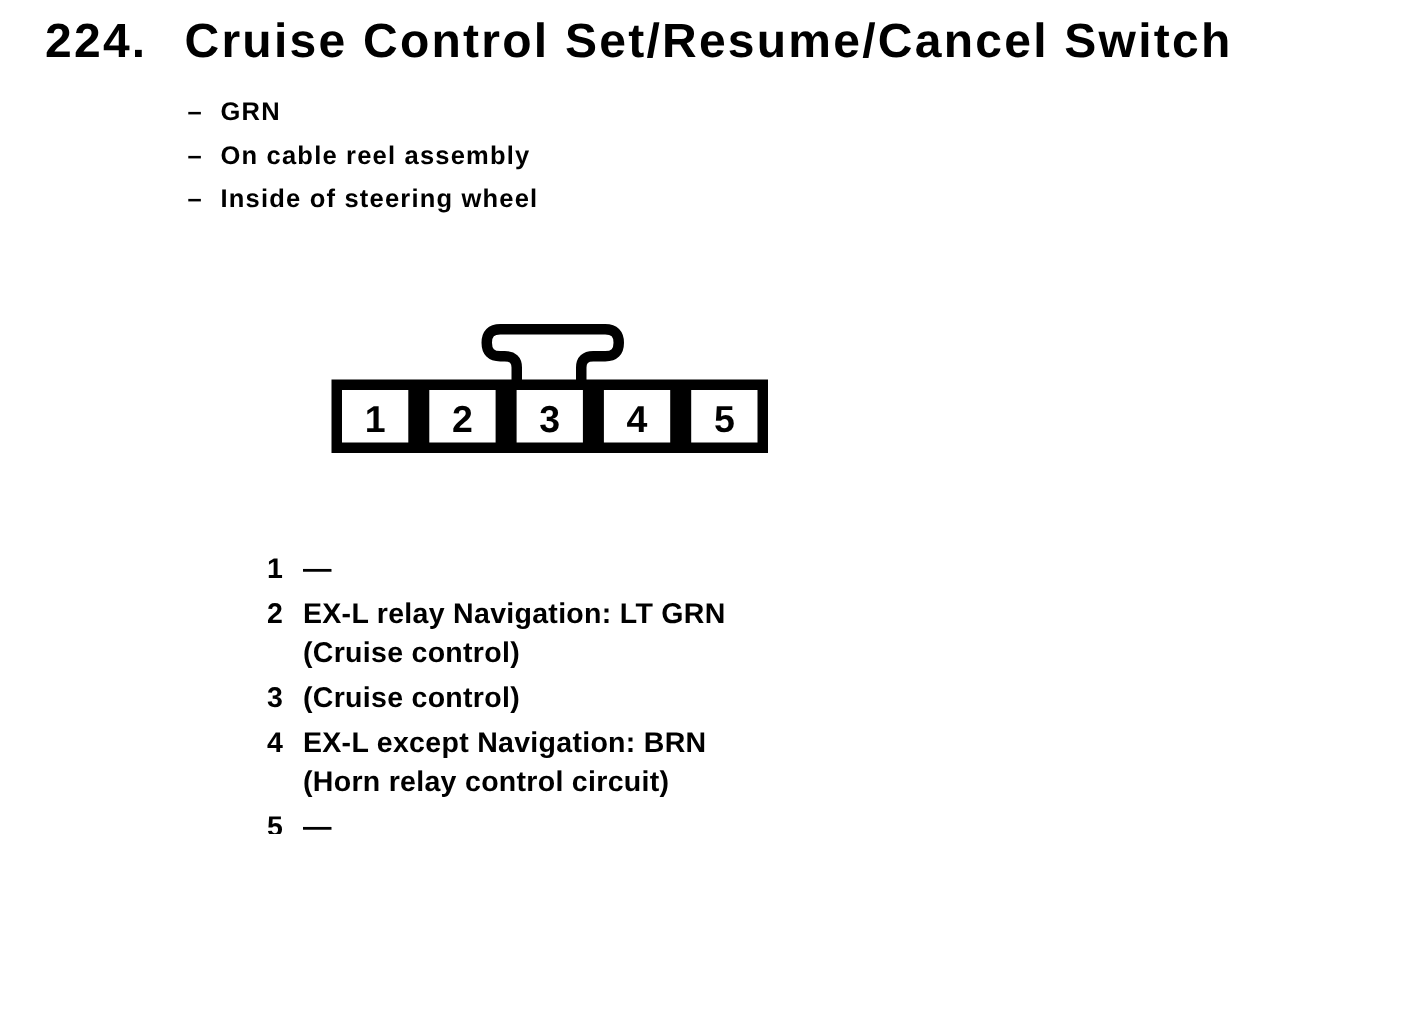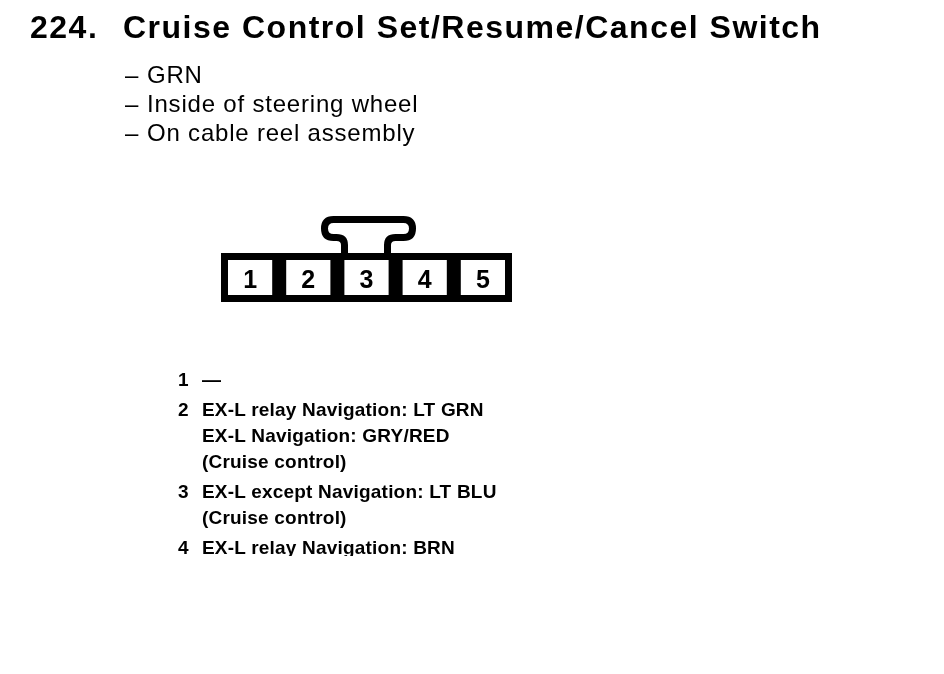--- a/index.html
+++ b/index.html
@@ -22,22 +22,22 @@
     line-height: 32px;
     letter-spacing: 1.5px;
     white-space: nowrap;
   }
   .header .num { position: absolute; left: 0; top: 0; }
   .header .ttl { position: absolute; left: 93px; top: 0; }
   
   .details {
     position: absolute;
     top: 60px; left: 125px;
-    font-size: 24px;
-    font-weight: 400;
+    font-size: 17px;
+    font-weight: 700;
     line-height: 29px;
     letter-spacing: 0.8px;
   }
   .detail-row { white-space: nowrap; }
   .detail-row .dash { display: inline-block; width: 22px; }
   
   .figure { position: absolute; top: 205px; left: 215px; }
   .figure text {
     font-family: "Liberation Sans", sans-serif;
     font-weight: 700;
@@ -61,22 +61,22 @@
 
 <div class="page">
 
   <div class="header">
     <span class="num">224.</span>
     <span class="ttl">Cruise Control Set/Resume/Cancel Switch</span>
   </div>
 
   <div class="details">
       <div class="detail-row"><span class="dash">–</span><span>GRN</span></div>
+      <div class="detail-row"><span class="dash">–</span><span>On cable reel assembly</span></div>
       <div class="detail-row"><span class="dash">–</span><span>Inside of steering wheel</span></div>
-      <div class="detail-row"><span class="dash">–</span><span>On cable reel assembly</span></div>
     </div>
 
   <svg class="figure" width="305" height="105" viewBox="0 0 305 105">
 
     <path d="M 129.5 49 L 129.5 40 Q 129.5 32.5 121.5 32.5 L 118.5 32.5
              Q 109.5 32.5 109.5 23.5 Q 109.5 14.5 118.5 14.5
              L 188.5 14.5 Q 197.5 14.5 197.5 23.5 Q 197.5 32.5 188.5 32.5
              L 180.5 32.5 Q 172.5 32.5 172.5 40 L 172.5 49" fill="none" stroke="#000000" stroke-width="7" stroke-linecap="round" stroke-linejoin="round"></path>
 
     <rect x="6" y="48" width="291" height="49" fill="#000000"></rect>
@@ -98,35 +98,34 @@
       <div class="pin-row">
         <div class="pin-num">1</div>
         <div class="pin-lines">
           <div class="pin-line">—</div>
         </div>
       </div>
       <div class="pin-row">
         <div class="pin-num">2</div>
         <div class="pin-lines">
           <div class="pin-line">EX-L relay Navigation: LT GRN</div>
-          <div class="pin-line">EX-L Navigation: GRY/RED</div>
           <div class="pin-line">(Cruise control)</div>
         </div>
       </div>
       <div class="pin-row">
         <div class="pin-num">3</div>
         <div class="pin-lines">
-          <div class="pin-line">EX-L except Navigation: LT BLU</div>
           <div class="pin-line">(Cruise control)</div>
         </div>
       </div>
       <div class="pin-row">
         <div class="pin-num">4</div>
         <div class="pin-lines">
-          <div class="pin-line">EX-L relay Navigation: BRN</div>
+          <div class="pin-line">EX-L except Navigation: BRN</div>
+          <div class="pin-line">(Horn relay control circuit)</div>
         </div>
       </div>
       <div class="pin-row">
         <div class="pin-num">5</div>
         <div class="pin-lines">
           <div class="pin-line">—</div>
         </div>
       </div>
     </div>
 

